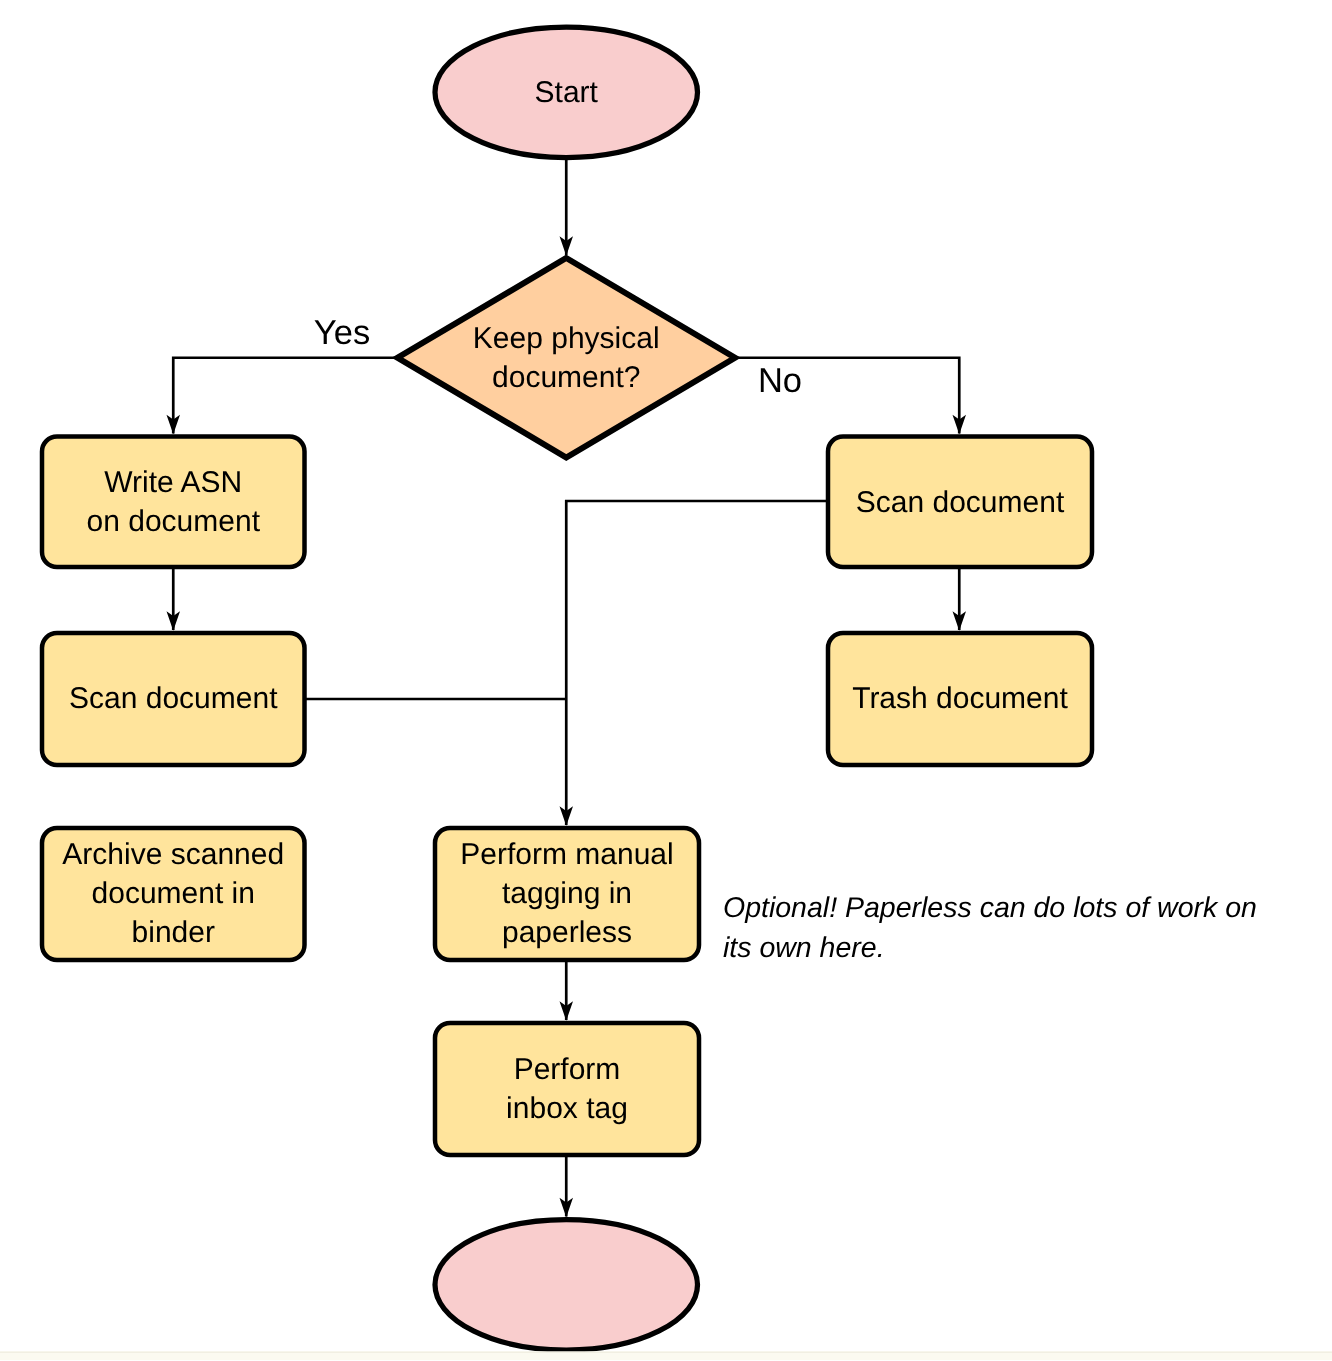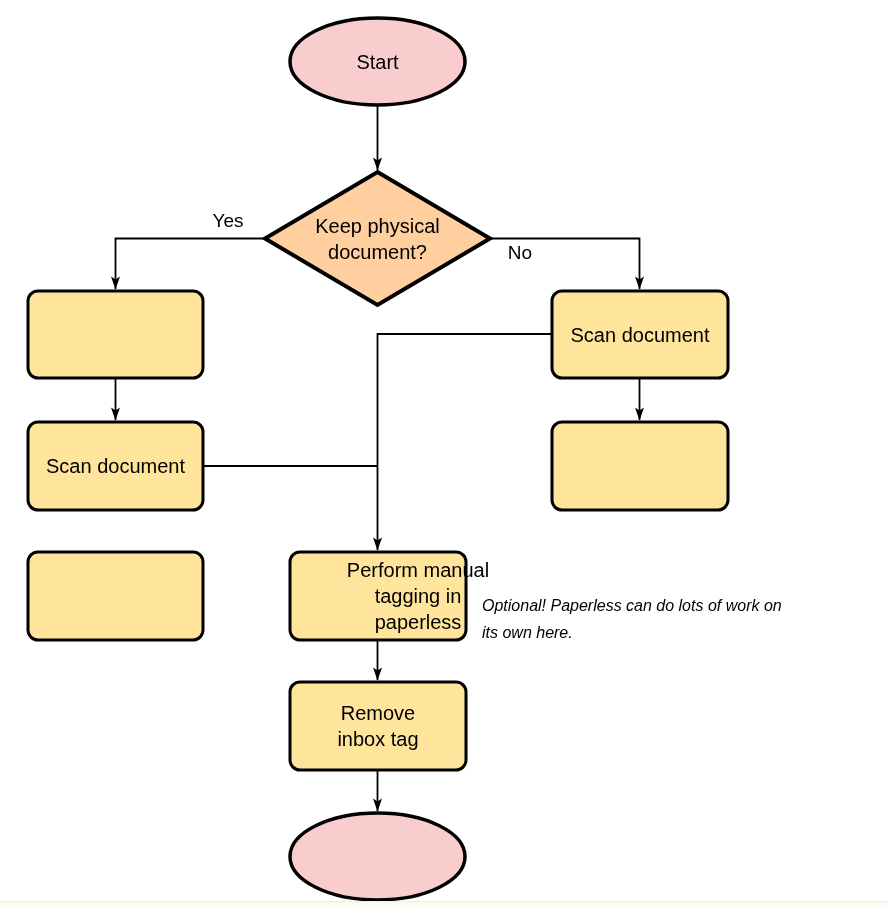--- a/index.html
+++ b/index.html
@@ -24,29 +24,29 @@
     justify-content: center;
     text-align: center;
     font-size: 20px;
     line-height: 26px;
     white-space: pre-line;
     pointer-events: none;
   }
   .edge-label {
     position: absolute;
     text-align: center;
-    font-size: 19px;
+    font-size: 23px;
     line-height: 26px;
     background: transparent;
   }
   .annotation {
     position: absolute;
     left: 482px;
     top: 592px;
-    font-size: 16px;
+    font-size: 19px;
     font-style: italic;
     line-height: 27px;
     white-space: pre;
   }
   .bottom-edge {
     position: absolute;
     left: 0; bottom: 0;
     width: 100%; height: 5px;
     background: #fbfaf0;
     border-top: 1px solid #f1efe2;
@@ -82,26 +82,32 @@
     <rect class="shape-rect" x="552" y="291" width="176" height="87" rx="10"></rect>
     <rect class="shape-rect" x="552" y="422" width="176" height="88" rx="10"></rect>
     <rect class="shape-rect" x="290" y="552" width="176" height="88" rx="10"></rect>
     <rect class="shape-rect" x="290" y="682" width="176" height="88" rx="10"></rect>
     <ellipse class="shape-oval" cx="377.5" cy="856.5" rx="87.5" ry="43.5"></ellipse>
   </svg>
 
   <div class="node-label" style="left:290px; top:18px;  width:175px; height:87px;">Start</div>
   <div class="node-label" style="left:265px; top:172px; width:225px; height:133px;">Keep physical
 document?</div>
+  <div class="node-label" style="left:28px;  top:291px; width:175px; height:87px;">Write ASN
+on document</div>
   <div class="node-label" style="left:28px;  top:422px; width:175px; height:88px;">Scan document</div>
+  <div class="node-label" style="left:28px;  top:552px; width:175px; height:88px;">Archive scanned
+document in
+binder</div>
   <div class="node-label" style="left:552px; top:291px; width:176px; height:87px;">Scan document</div>
-  <div class="node-label" style="left:290px; top:552px; width:176px; height:88px;margin-left:40px;">Perform manual
+  <div class="node-label" style="left:552px; top:422px; width:176px; height:88px;">Trash document</div>
+  <div class="node-label" style="left:290px; top:552px; width:176px; height:88px;">Perform manual
 tagging in
 paperless</div>
-  <div class="node-label" style="left:290px; top:682px; width:176px; height:88px;">Remove
+  <div class="node-label" style="left:290px; top:682px; width:176px; height:88px;">Perform
 inbox tag</div>
 
   <div class="edge-label" style="left:196px; top:208px; width:64px;">Yes</div>
   <div class="edge-label" style="left:488px; top:208px; width:64px;margin-top:32px;">No</div>
 
   <div class="annotation">Optional! Paperless can do lots of work on
 its own here.</div>
 
   <div class="bottom-edge"></div>
 </div>

